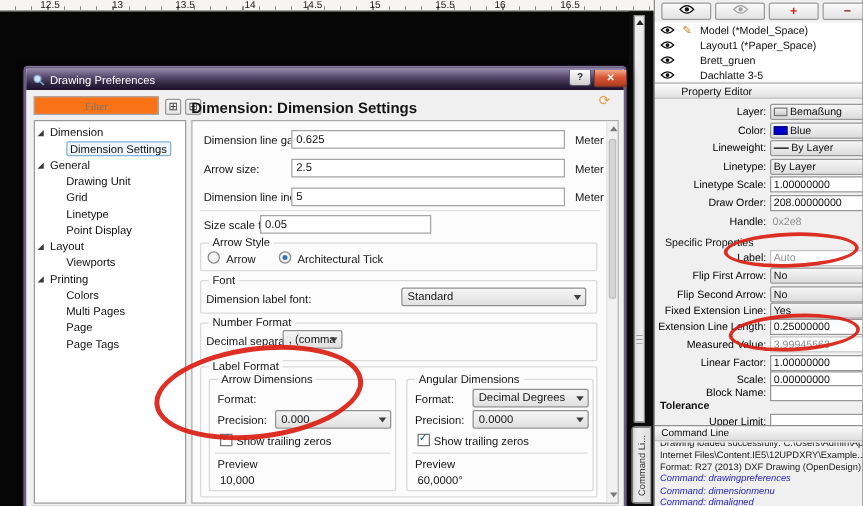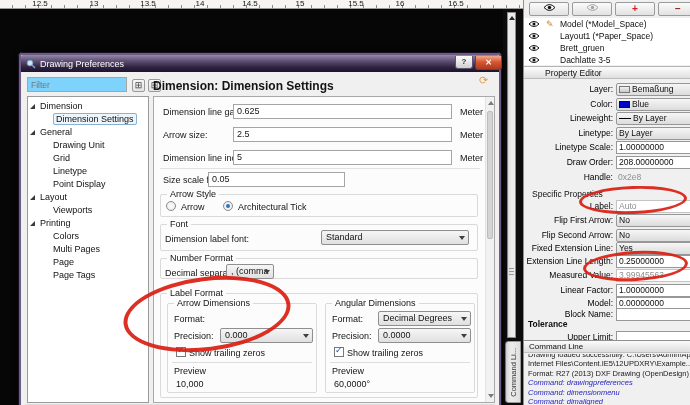--- a/index.html
+++ b/index.html
@@ -23,21 +23,21 @@
     background:linear-gradient(180deg,#9488a9 0%,#5a4b70 38%,#30233f 72%,#1c1330 100%);
     color:#fff;font-size:9px;display:flex;align-items:center;padding-left:5px;gap:4px;}
   .appicon{width:10px;height:10px;flex:0 0 auto;}
   .helpbtn{position:absolute;left:434px;top:1px;width:18px;height:13px;border:1px solid #5e5470;border-top:none;
     border-radius:0 0 3px 3px;background:linear-gradient(#fdfdfd,#cfcfcf);color:#333;font-size:8px;font-weight:bold;
     text-align:center;line-height:12px;}
   .closebtn{position:absolute;left:454px;top:1px;width:27px;height:14px;border:1px solid #7e3a2b;border-top:none;
     border-radius:0 0 3px 3px;background:linear-gradient(#f3a98c,#d95733 45%,#ad3a1f);color:#fff;font-size:8px;
     font-weight:bold;text-align:center;line-height:13px;}
   .filter{position:absolute;left:8px;top:24px;width:100px;height:15px;border:1px solid #a5a5a5;font-size:8.5px;
-    padding:0 3px;color:#333;font-family:Liberation Sans, sans-serif;background:#7dd3fc;}
+    padding:0 3px;color:#333;font-family:Liberation Serif, serif;background:#f97316;text-align:center;}
   .tbtn{position:absolute;top:26px;width:13px;height:13px;border:1px solid #9a9a9a;background:linear-gradient(#f7f7f7,#e4e4e4);
     border-radius:2px;font-size:9px;line-height:11px;text-align:center;color:#444;}
   .tbtn.exp{left:113px}.tbtn.col{left:129px}
   .heading{position:absolute;left:134px;top:26px;font-size:12px;font-weight:bold;color:#141414;}
   .reset{position:absolute;left:460px;top:21px;color:#e49a3e;font-size:11px;}
 
   .treepanel{position:absolute;left:8px;top:43px;width:122px;height:307px;background:#fff;border:1px solid #9a9a9a;
     padding-top:3px;overflow:hidden;}
   .ti{position:relative;height:13px;line-height:13px;font-size:9px;color:#111;padding-left:25px;white-space:nowrap;}
   .ti.l0{padding-left:12px;}
@@ -277,21 +277,21 @@
           <span>3.99945563</span>
         </span>
     </div>
     <div class="prow" style="top:284px">
       <span class="plab">Linear Factor:</span>
       <span class="pval in2">
           <span>1.00000000</span>
         </span>
     </div>
     <div class="prow" style="top:297px">
-      <span class="plab">Model:</span>
+      <span class="plab">Scale:</span>
       <span class="pval in2">
           <span>0.00000000</span>
         </span>
     </div>
     <div class="prow" style="top:308px">
       <span class="plab">Block Name:</span>
       <span class="pval in2">
           <span></span>
         </span>
     </div>
@@ -379,21 +379,21 @@
           </span>
         <span class="cblbl" style="left:77px;top:7px">Architectural Tick</span>
       </div>
 
       <div class="grp" style="left:6px;top:127px;width:318px;height:27px">
         <span class="gtitle">Font</span>
         <span class="cblbl" style="left:4px;top:9px">Dimension label font:</span>
         <div class="dd" style="left:160px;top:5px;width:148px"><span>Standard</span><span class="dda"></span></div>
       </div>
 
-      <div class="grp" style="left:6px;top:161px;width:318px;height:21px">
+      <div class="grp" style="left:6px;top:161px;width:318px;height:31px">
         <span class="gtitle">Number Format</span>
         <span class="cblbl" style="left:4px;top:9px">Decimal separator:</span>
         <div class="dd" style="left:65px;top:5px;width:48px"><span>, (comma</span><span class="dda"></span></div>
       </div>
 
       <div class="grp" style="left:6px;top:196px;width:318px;height:105px">
         <span class="gtitle">Label Format</span>
 
         <div class="grp" style="left:6px;top:9px;width:150px;height:90px">
           <span class="gtitle">Arrow Dimensions</span>

